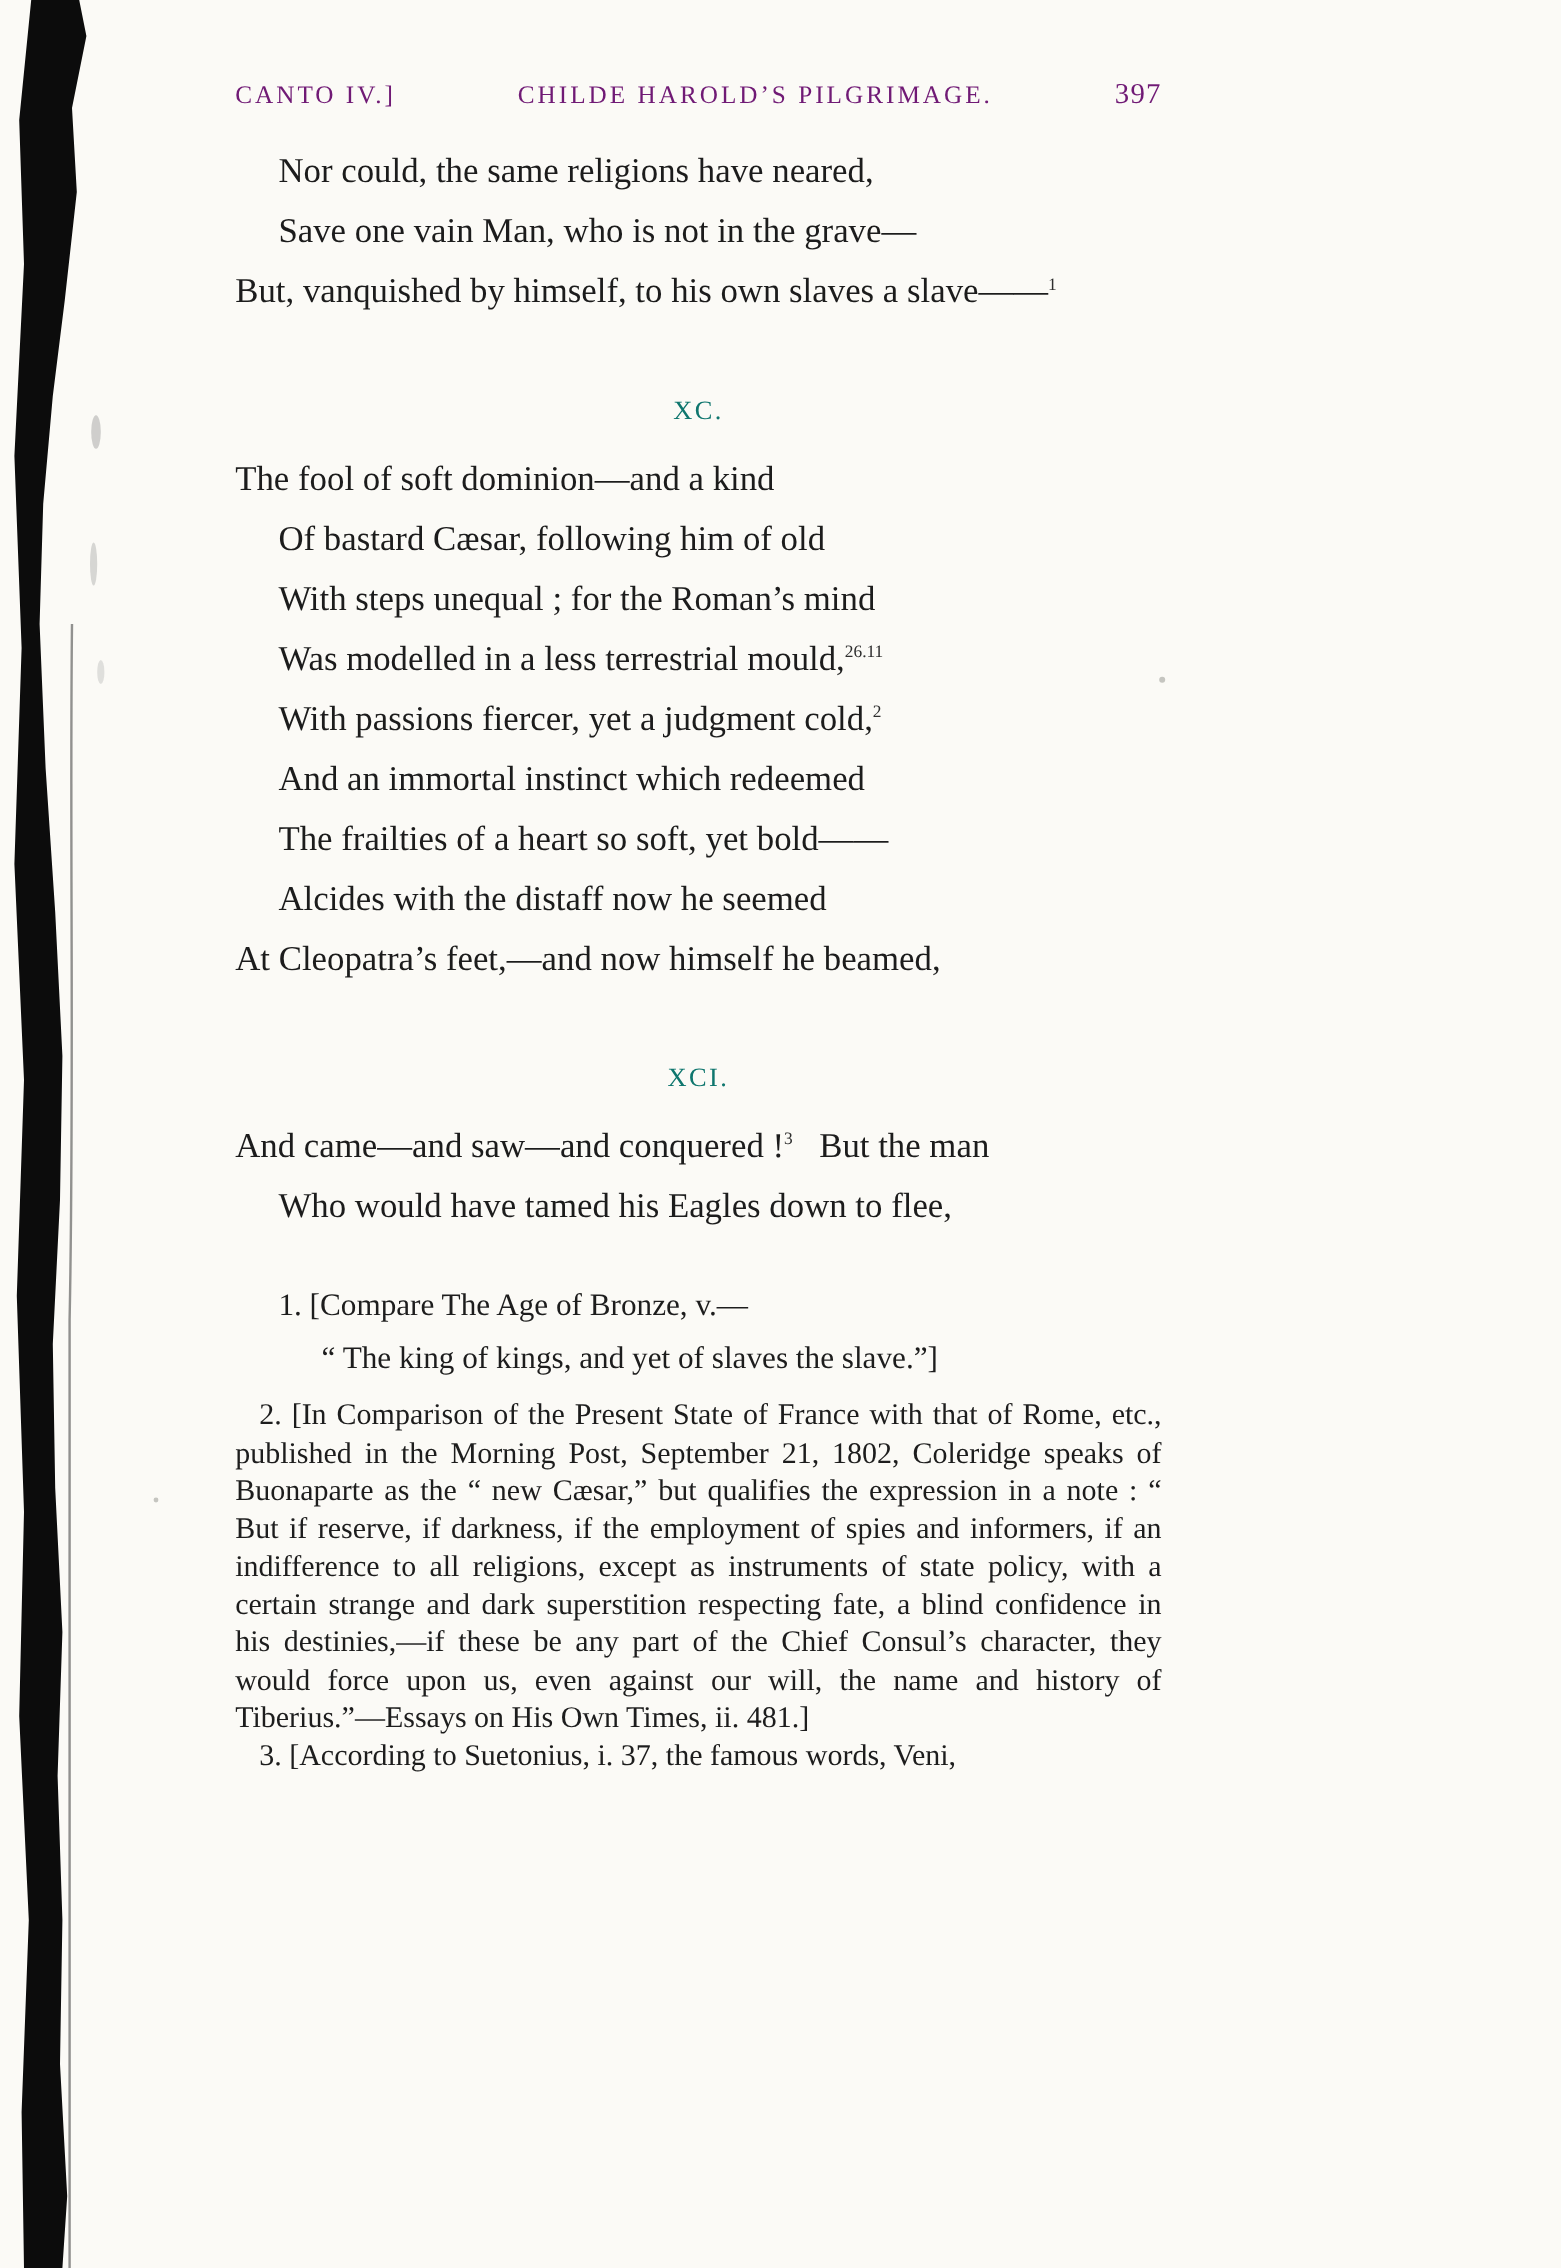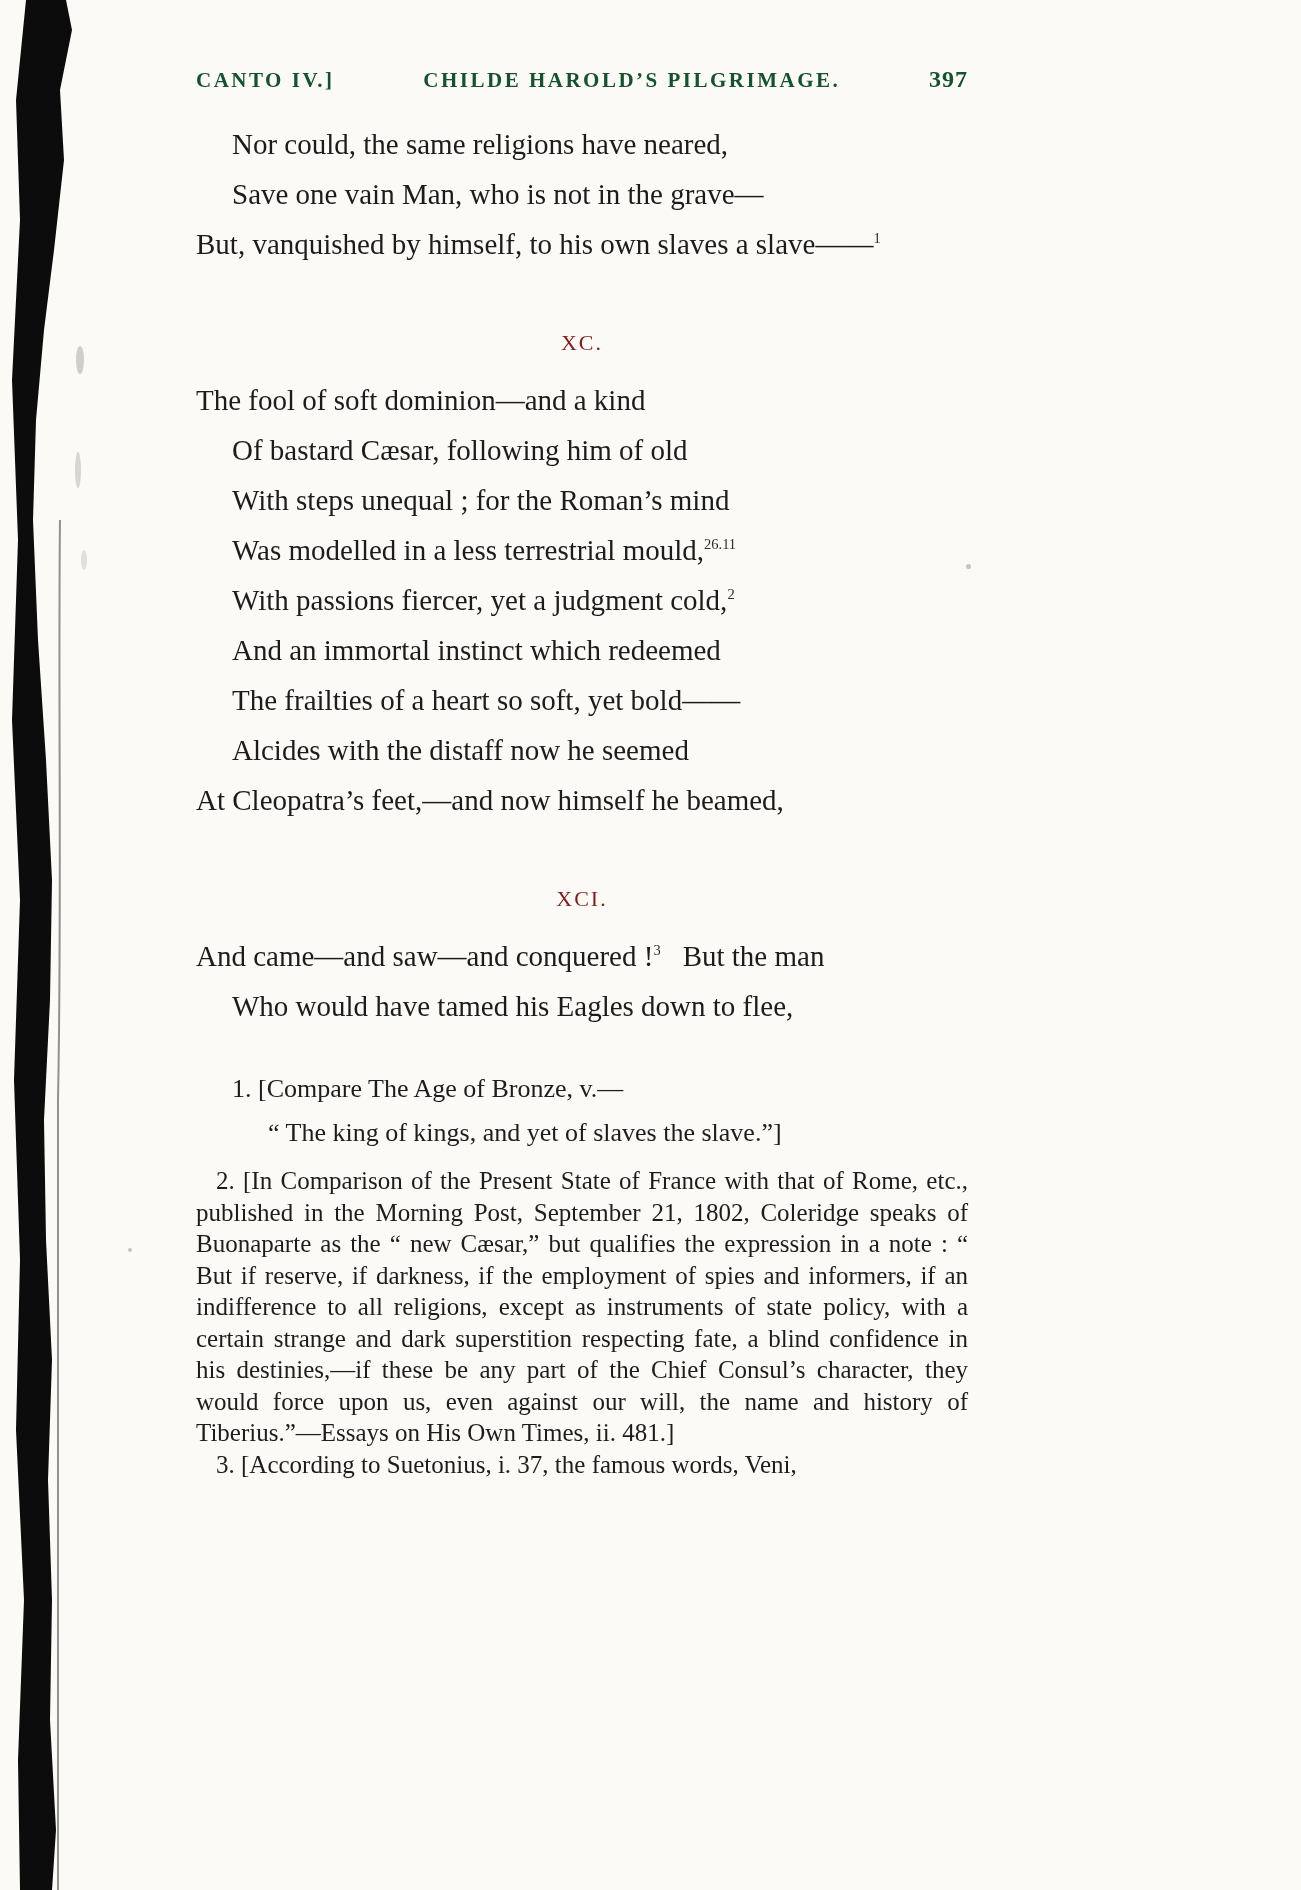--- a/index.html
+++ b/index.html
@@ -34,43 +34,42 @@
     left: 196px;
     top: 66px;
     width: 772px;
   }
   .header {
     display: flex;
     align-items: baseline;
     font-size: 21px;
     line-height: 26px;
     letter-spacing: 2.5px;
-    color: #14532d;
+    color: #701a75;
     white-space: nowrap;
-    font-weight: bold;
   }
   .header .title { flex: 1; text-align: center; }
   .header .pagenum { font-size: 24px; letter-spacing: 1px; }
   .poem {
     font-size: 29px;
     line-height: 50px;
     color: #1c1c1c;
   }
   .poem .line { white-space: nowrap; }
   .indent-0 { padding-left: 0; }
   .indent-1 { padding-left: 36px; }
   .indent-2 { padding-left: 72px; }
   #stanza-end { margin-top: 26px; }
   .stanza-number {
     text-align: center;
     font-size: 22px;
     line-height: 28px;
     letter-spacing: 2px;
     margin: 60px 0 18px 0;
-    color: #7f1d1d;
+    color: #0f766e;
   }
   sup {
     font-size: 0.5em;
     vertical-align: super;
     line-height: 0;
     letter-spacing: 0;
     color: #2e2e2e;
   }
   .gap { margin-left: 22px; }
   .footnotes { margin-top: 36px; color: #1d1d1d; }

